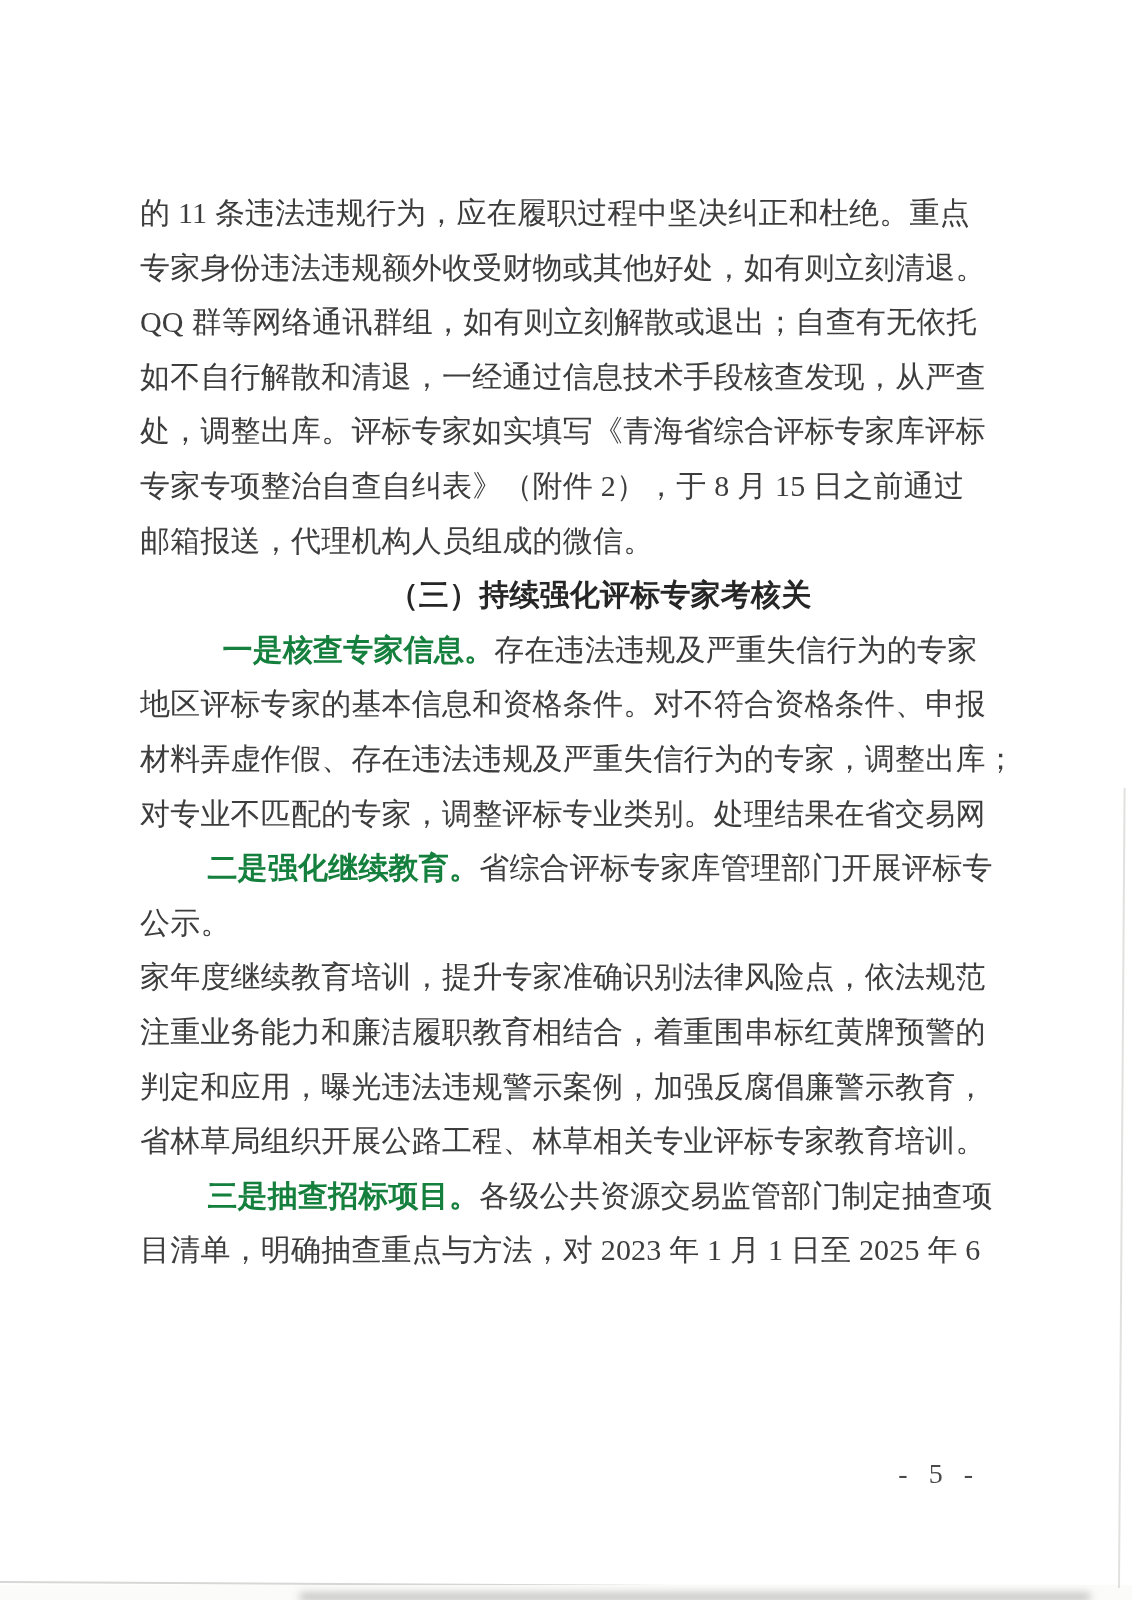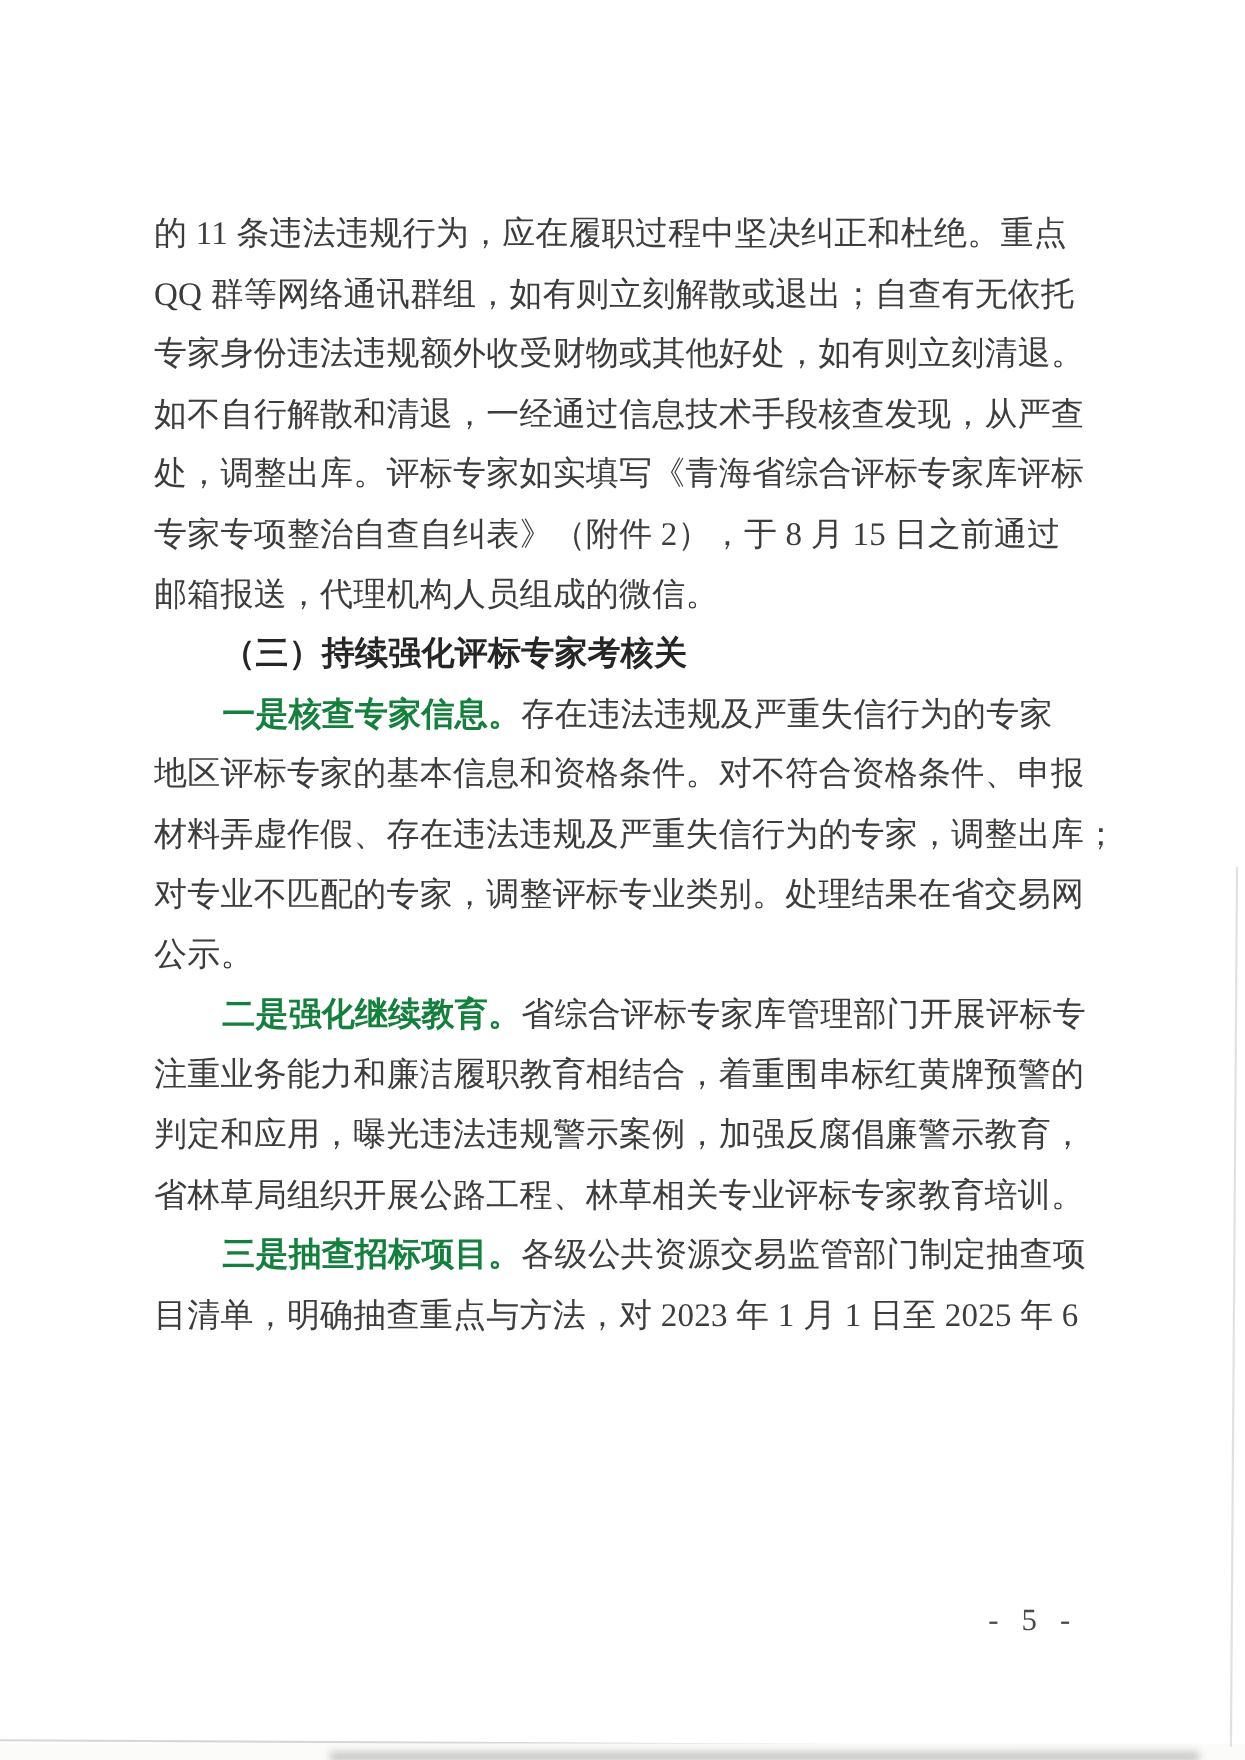--- a/index.html
+++ b/index.html
@@ -24,20 +24,21 @@
   .line {
     height: 54.6px;
     line-height: 54.6px;
     font-size: 30px;
     color: #3d3d3d;
     white-space: nowrap;
     letter-spacing: 0.2px;
   }
   .indent {
     padding-left: 62px;
+    text-align: center;
   }
   .heading {
     font-weight: bold;
     color: #262626;
   }
   .lead {
     font-weight: bold;
     color: #15803d;
   }
   .page-number {
@@ -89,40 +90,41 @@
     opacity: 0.9;
   }
 </style>
 </head>
 <body>
 
 <div class="page">
 
   <div class="text-block">
     <div class="line">的 11 条违法违规行为，应在履职过程中坚决纠正和杜绝。重点</div>
+    <div class="line">专家身份违法违规额外收受财物或其他好处，如有则立刻清退。</div>
     <div class="line">QQ 群等网络通讯群组，如有则立刻解散或退出；自查有无依托</div>
-    <div class="line">专家身份违法违规额外收受财物或其他好处，如有则立刻清退。</div>
     <div class="line">如不自行解散和清退，一经通过信息技术手段核查发现，从严查</div>
     <div class="line">处，调整出库。评标专家如实填写《青海省综合评标专家库评标</div>
     <div class="line">专家专项整治自查自纠表》（附件 2），于 8 月 15 日之前通过</div>
     <div class="line">邮箱报送，代理机构人员组成的微信。</div>
 
     <div class="line indent heading">（三）持续强化评标专家考核关</div>
 
     <div class="line indent">
       <span class="lead">一是核查专家信息。</span><span>存在违法违规及严重失信行为的专家</span>
     </div>
     <div class="line">地区评标专家的基本信息和资格条件。对不符合资格条件、申报</div>
     <div class="line">材料弄虚作假、存在违法违规及严重失信行为的专家，调整出库；</div>
     <div class="line">对专业不匹配的专家，调整评标专业类别。处理结果在省交易网</div>
-    <div class="line">公示。</div>
-
     <div class="line indent">
       <span class="lead">二是强化继续教育。</span><span>省综合评标专家库管理部门开展评标专</span>
     </div>
+
+    <div class="line">公示。</div>
+    <div class="line">家年度继续教育培训，提升专家准确识别法律风险点，依法规范</div>
     <div class="line">注重业务能力和廉洁履职教育相结合，着重围串标红黄牌预警的</div>
     <div class="line">判定和应用，曝光违法违规警示案例，加强反腐倡廉警示教育，</div>
     <div class="line">省林草局组织开展公路工程、林草相关专业评标专家教育培训。</div>
 
     <div class="line indent">
       <span class="lead">三是抽查招标项目。</span><span>各级公共资源交易监管部门制定抽查项</span>
     </div>
     <div class="line">目清单，明确抽查重点与方法，对 2023 年 1 月 1 日至 2025 年 6</div>
   </div>
 

